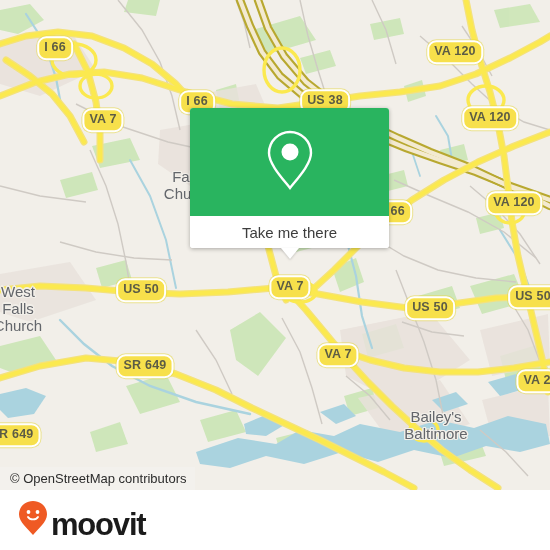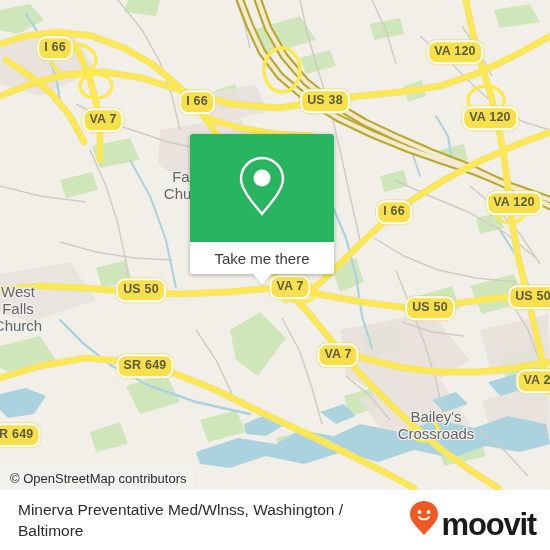--- a/index.html
+++ b/index.html
@@ -60,22 +60,22 @@
        1.4px 0 #f2efe9, -1.4px 0 #f2efe9,
        0 1.4px #f2efe9, 0 -1.4px #f2efe9,
        1px 1px #f2efe9, -1px 1px #f2efe9,
        1px -1px #f2efe9, -1px -1px #f2efe9;
   }
 
   
   #popup {
     position: absolute;
     left: 190px;
-    top: 134px;
-    width: 144px;
+    top: 108px;
+    width: 199px;
     border-radius: 3px;
     box-shadow: 0 1px 4px rgba(0,0,0,0.30);
     background: #ffffff;
   }
   #popup-head {
     height: 108px;
     background: #29b45f;
     border-radius: 3px 3px 0 0;
     display: flex;
     align-items: center;
@@ -335,21 +335,21 @@
         <div class="shield" style="left: 537px; top: 381px;">VA 2</div>
       </div>
 
     <div id="places">
         <div class="place" style="left: 188px; top: 185px;">Falls
 Church</div>
         <div class="place" style="left: 18px; top: 308px;">West
 Falls
 Church</div>
         <div class="place" style="left: 436px; top: 425px;">Bailey's
-Crossroads</div>
+Baltimore</div>
       </div>
 
     <div id="popup">
       <div id="popup-head">
         <span>
           <svg width="52" height="64" viewBox="0 0 52 64" fill="none" xmlns="http://www.w3.org/2000/svg">
             <path d="M26 4 C14.4 4 5 13.4 5 25 C5 36 18 50 26 60 C34 50 47 36 47 25 C47 13.4 37.6 4 26 4 Z" stroke="#ffffff" stroke-width="2.4" fill="none"></path>
             <circle cx="26" cy="24" r="8.5" fill="#ffffff"></circle>
           </svg>
         </span>
@@ -359,21 +359,20 @@
       </div>
       <div id="popup-tail"></div>
     </div>
 
     <div id="attribution">
       <span>© OpenStreetMap contributors</span>
     </div>
   </div>
 
   <div id="bottombar">
-    <div id="caption">Minerva Preventative Med/Wlnss, Washington / Baltimore</div>
     <div id="logo">
       <span>
         <svg width="30" height="36" viewBox="0 0 30 36" xmlns="http://www.w3.org/2000/svg">
           <path d="M15 1 C7 1 1 7 1 14.5 C1 22 10 29 15 35 C20 29 29 22 29 14.5 C29 7 23 1 15 1 Z" fill="#ef5a24"></path>
           <circle cx="10.5" cy="12" r="1.9" fill="#ffffff"></circle>
           <circle cx="19.5" cy="12" r="1.9" fill="#ffffff"></circle>
           <path d="M10 17 C12 20.2 18 20.2 20 17" stroke="#ffffff" stroke-width="1.9" fill="none" stroke-linecap="round"></path>
         </svg>
       </span>
       <span id="logo-word">moovit</span>

